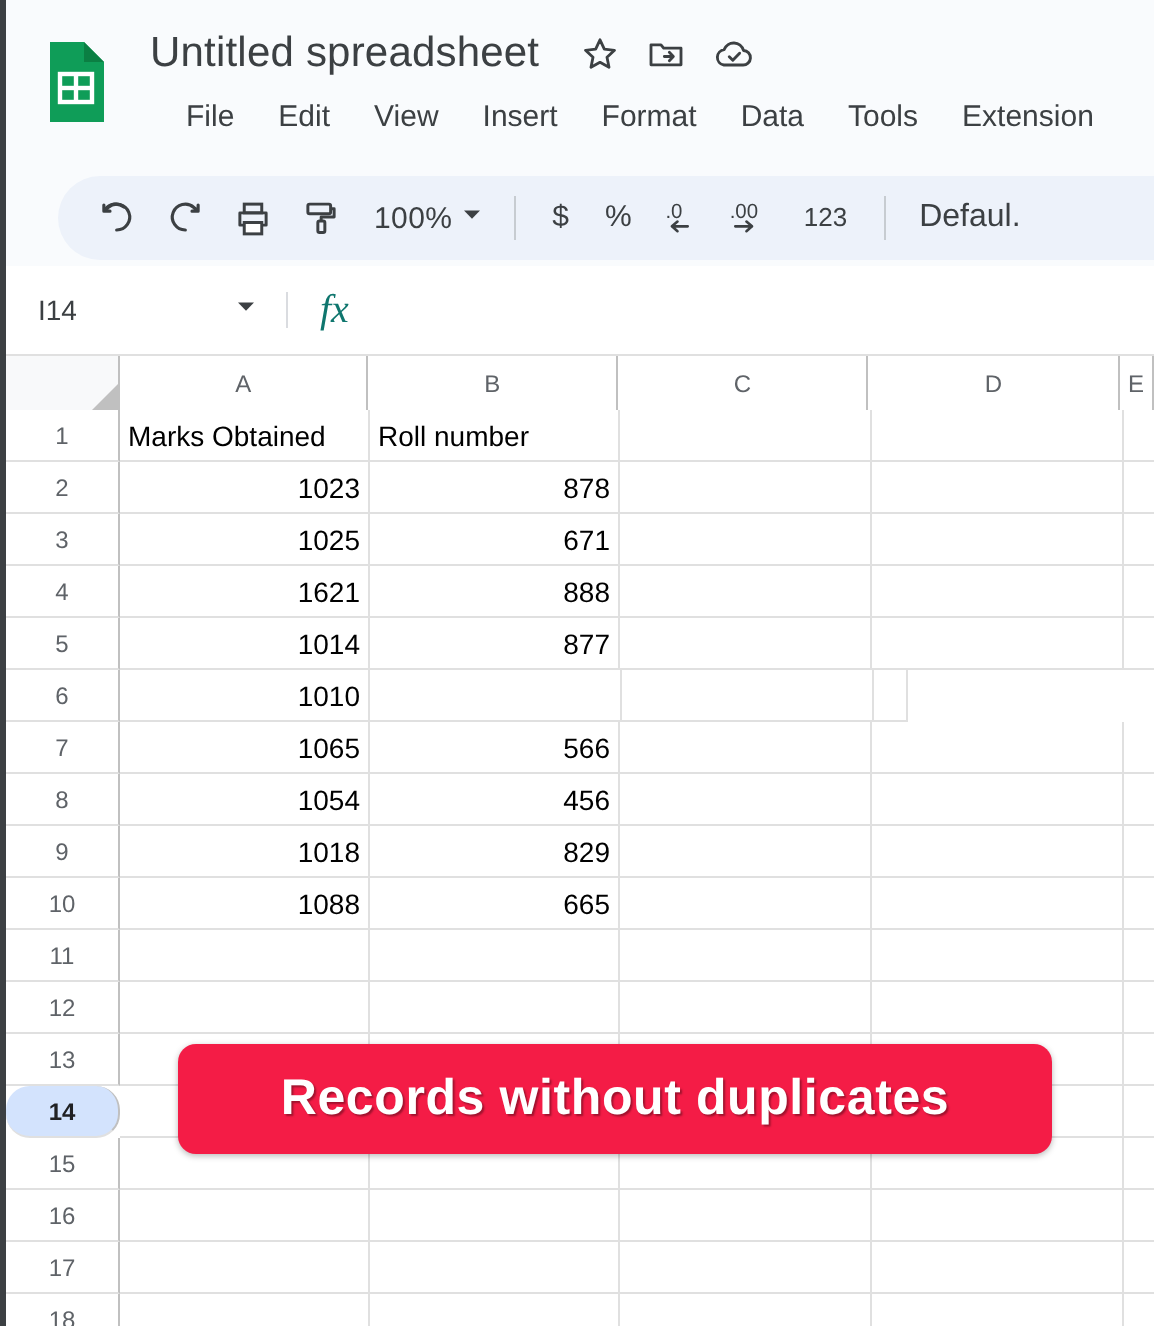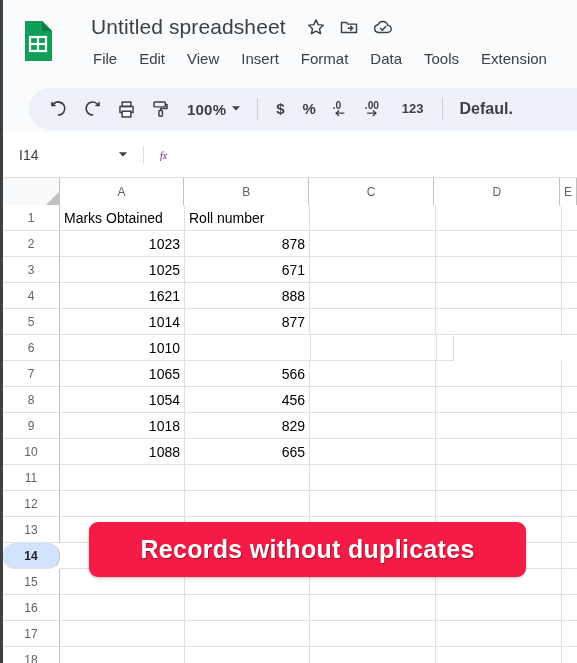--- a/index.html
+++ b/index.html
@@ -26,41 +26,40 @@
   .logo {
     position:absolute; left:17px; top:16px; width:36px; height:50px;
     display:flex; align-items:center; justify-content:center;
   }
   .title-row {
     position:absolute; left:72px; top:12px; height:30px;
     display:flex; align-items:center; gap:0px;
   }
   .doc-title {
     font-size:21px; color:#3c4043; letter-spacing:0.1px;
-    line-height:30px; white-space:nowrap;margin-left:16px;
+    line-height:30px; white-space:nowrap;
   }
   .title-icons { display:flex; align-items:center; gap:13px; margin-left:20px; }
   .ticon { width:20px; height:20px; display:block; cursor:pointer; }
 
   .menubar {
     position:absolute; left:80px; top:45px; height:28px;
     display:flex; align-items:center; gap:0px;
   }
   .menu-item {
     font-size:15px; color:#3c4043; padding:3px 11px;
     border-radius:4px; white-space:nowrap; cursor:pointer;
     line-height:22px;
   }
   .menu-item:first-child { padding-left:10px; }
 
   
   .toolbar-wrap {
     position:absolute; left:3px; top:85px; right:0; height:48px;
     background:#f9fbfd;
-    font-weight:bold;
   }
   .toolbar {
     position:absolute; left:26px; top:3px; right:0; height:42px;
     background:#edf2fa; border-radius:21px 0 0 21px;
     display:flex; align-items:center; padding-left:12px; gap:0px;
     overflow:hidden;
   }
   .tb-btn {
     width:34px; height:34px; border-radius:50%;
     display:flex; align-items:center; justify-content:center;
@@ -89,21 +88,21 @@
     background:#ffffff; display:flex; align-items:center;
     border-bottom:1px solid #e0e0e0;
   }
   .namebox {
     width:140px; height:45px; display:flex; align-items:center;
     padding-left:16px; cursor:text;
   }
   .namebox-val { font-size:14px; color:#3c4043; flex:1; }
   .namebox-caret { margin-right:14px; }
   .fbar-sep { width:1px; height:18px; background:#dadce0; }
-  .fx { padding:0 16px; font-size:10px; font-style:italic; color:#701a75;
+  .fx { padding:0 16px; font-size:20px; font-style:italic; color:#0f766e;
         font-family:"Liberation Serif", serif; cursor:pointer; }
   .fbar-input { flex:1; height:45px; cursor:text; }
 
   
   .grid { position:absolute; left:3px; top:178px; right:0; bottom:0; overflow:hidden; background:#fff; }
 
   .colhead-row {
     position:absolute; left:0; top:0; height:27px; width:100%;
     background:#ffffff; border-bottom:1px solid #c0c0c0;
     display:flex;

